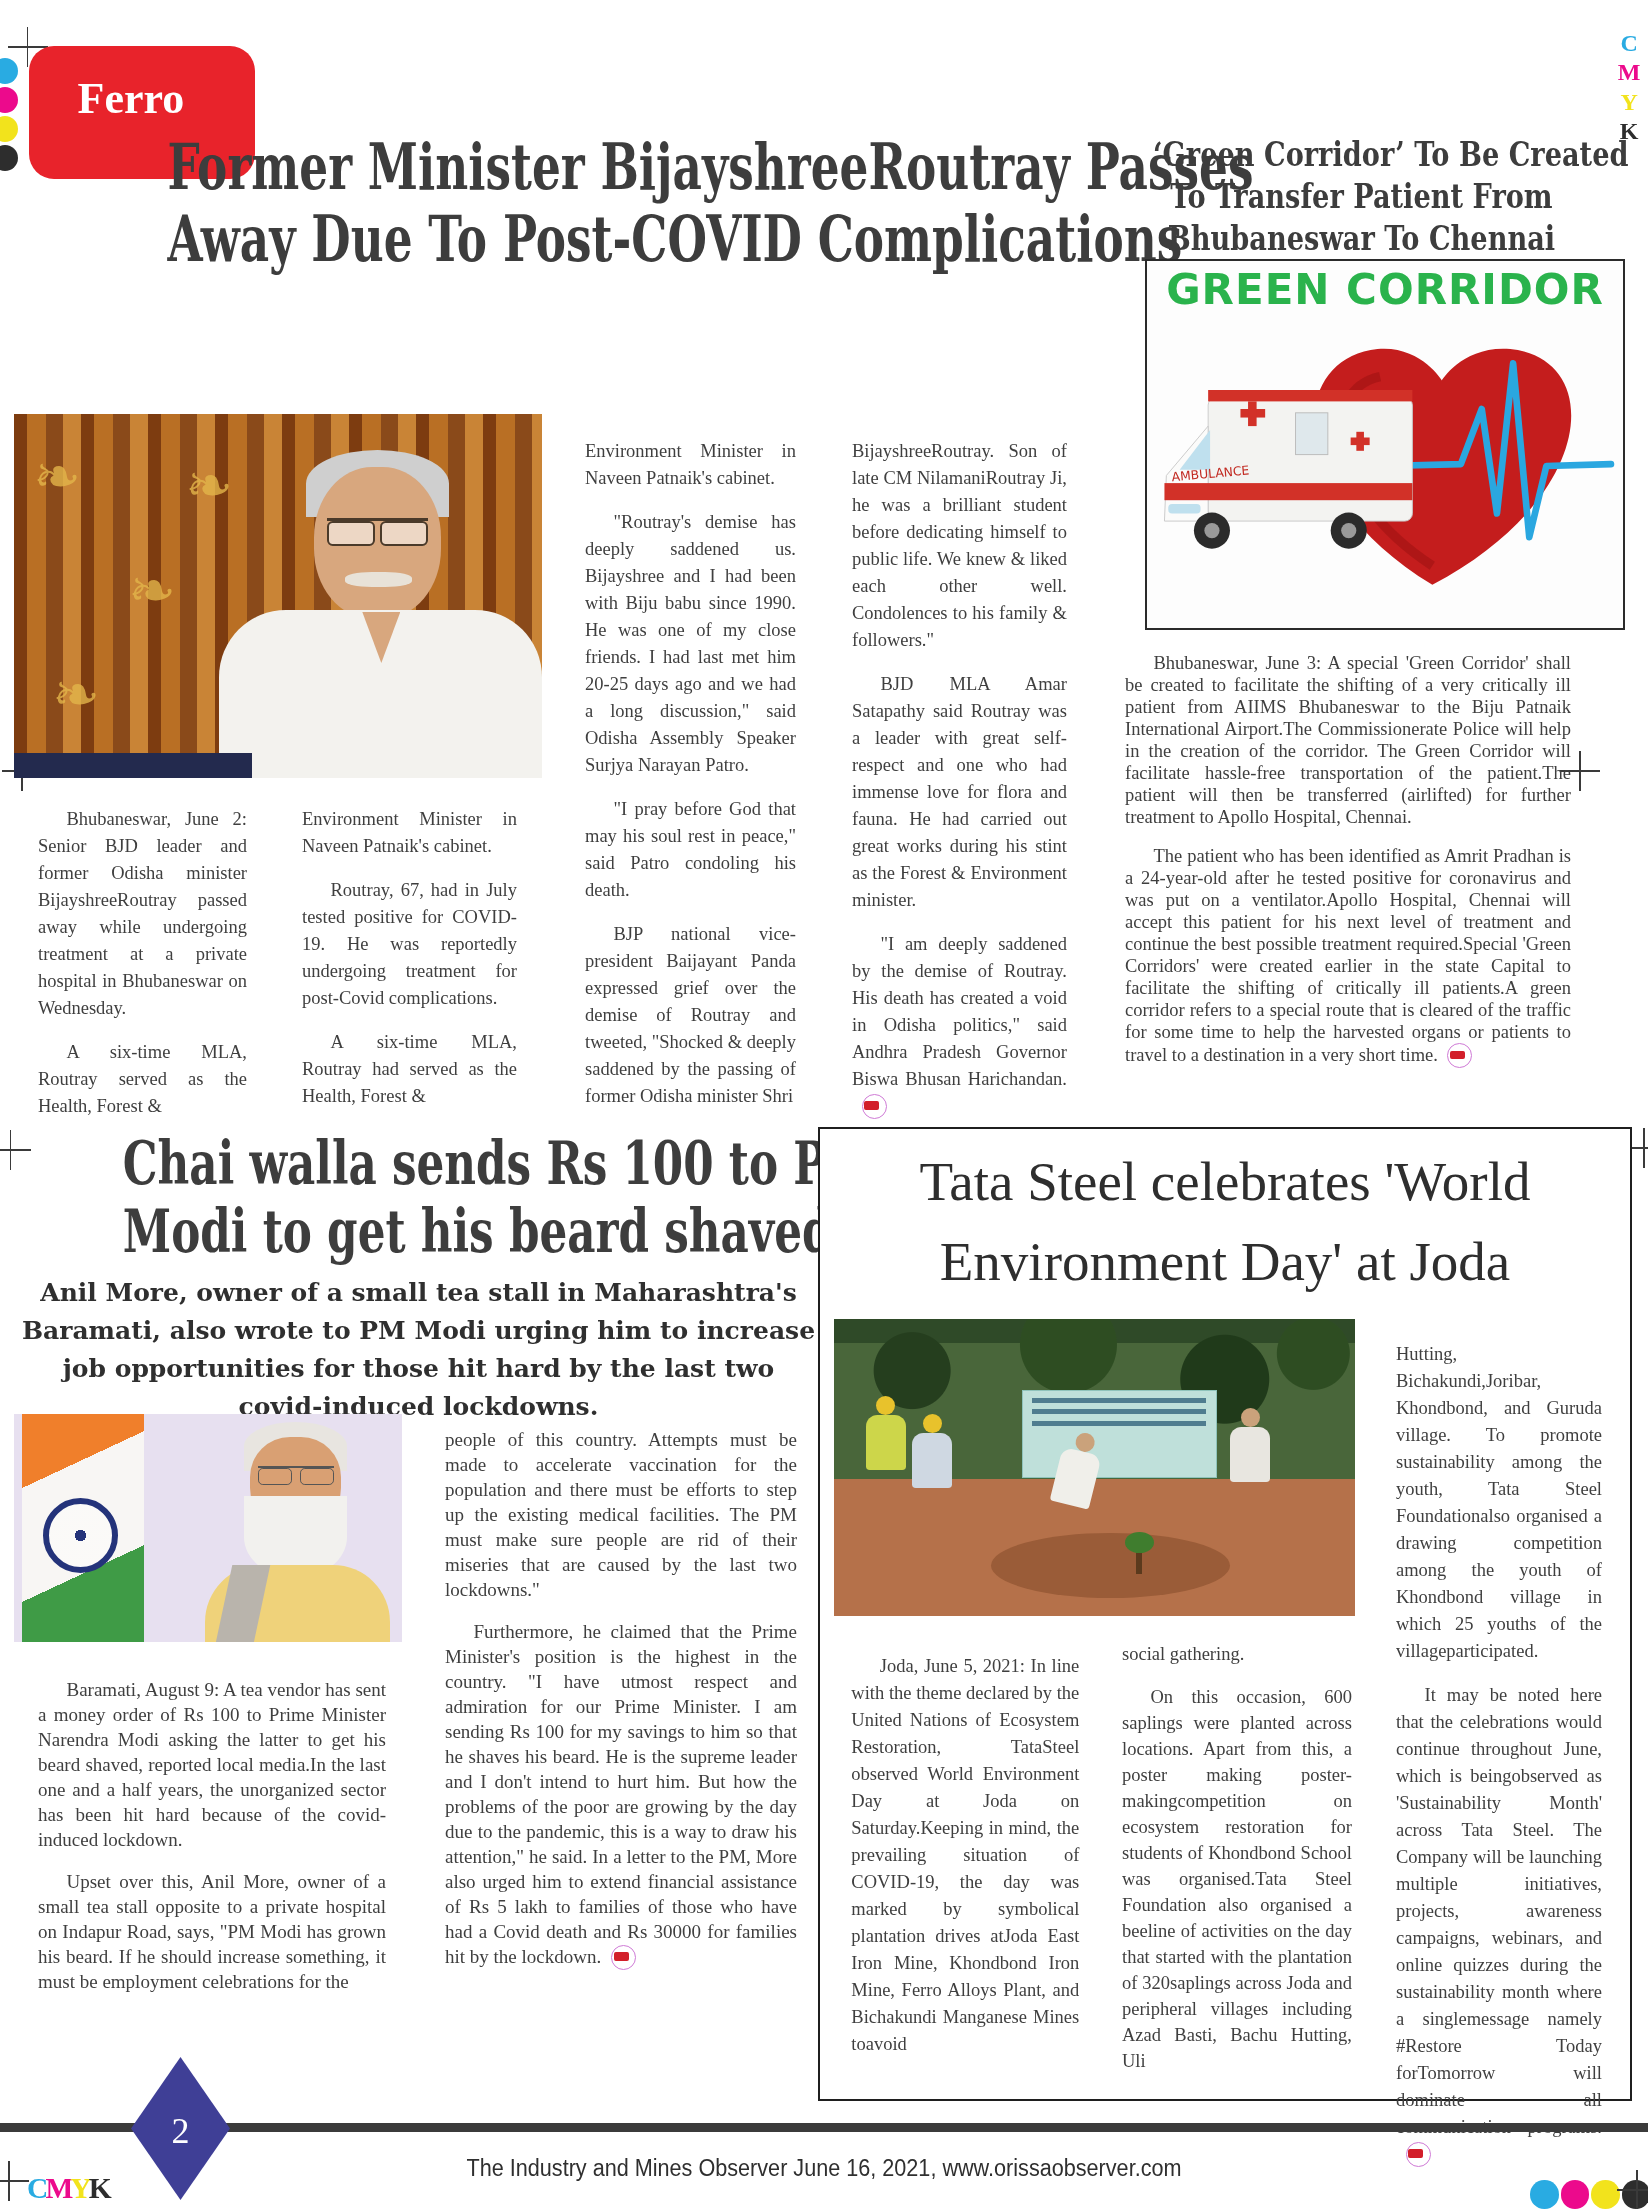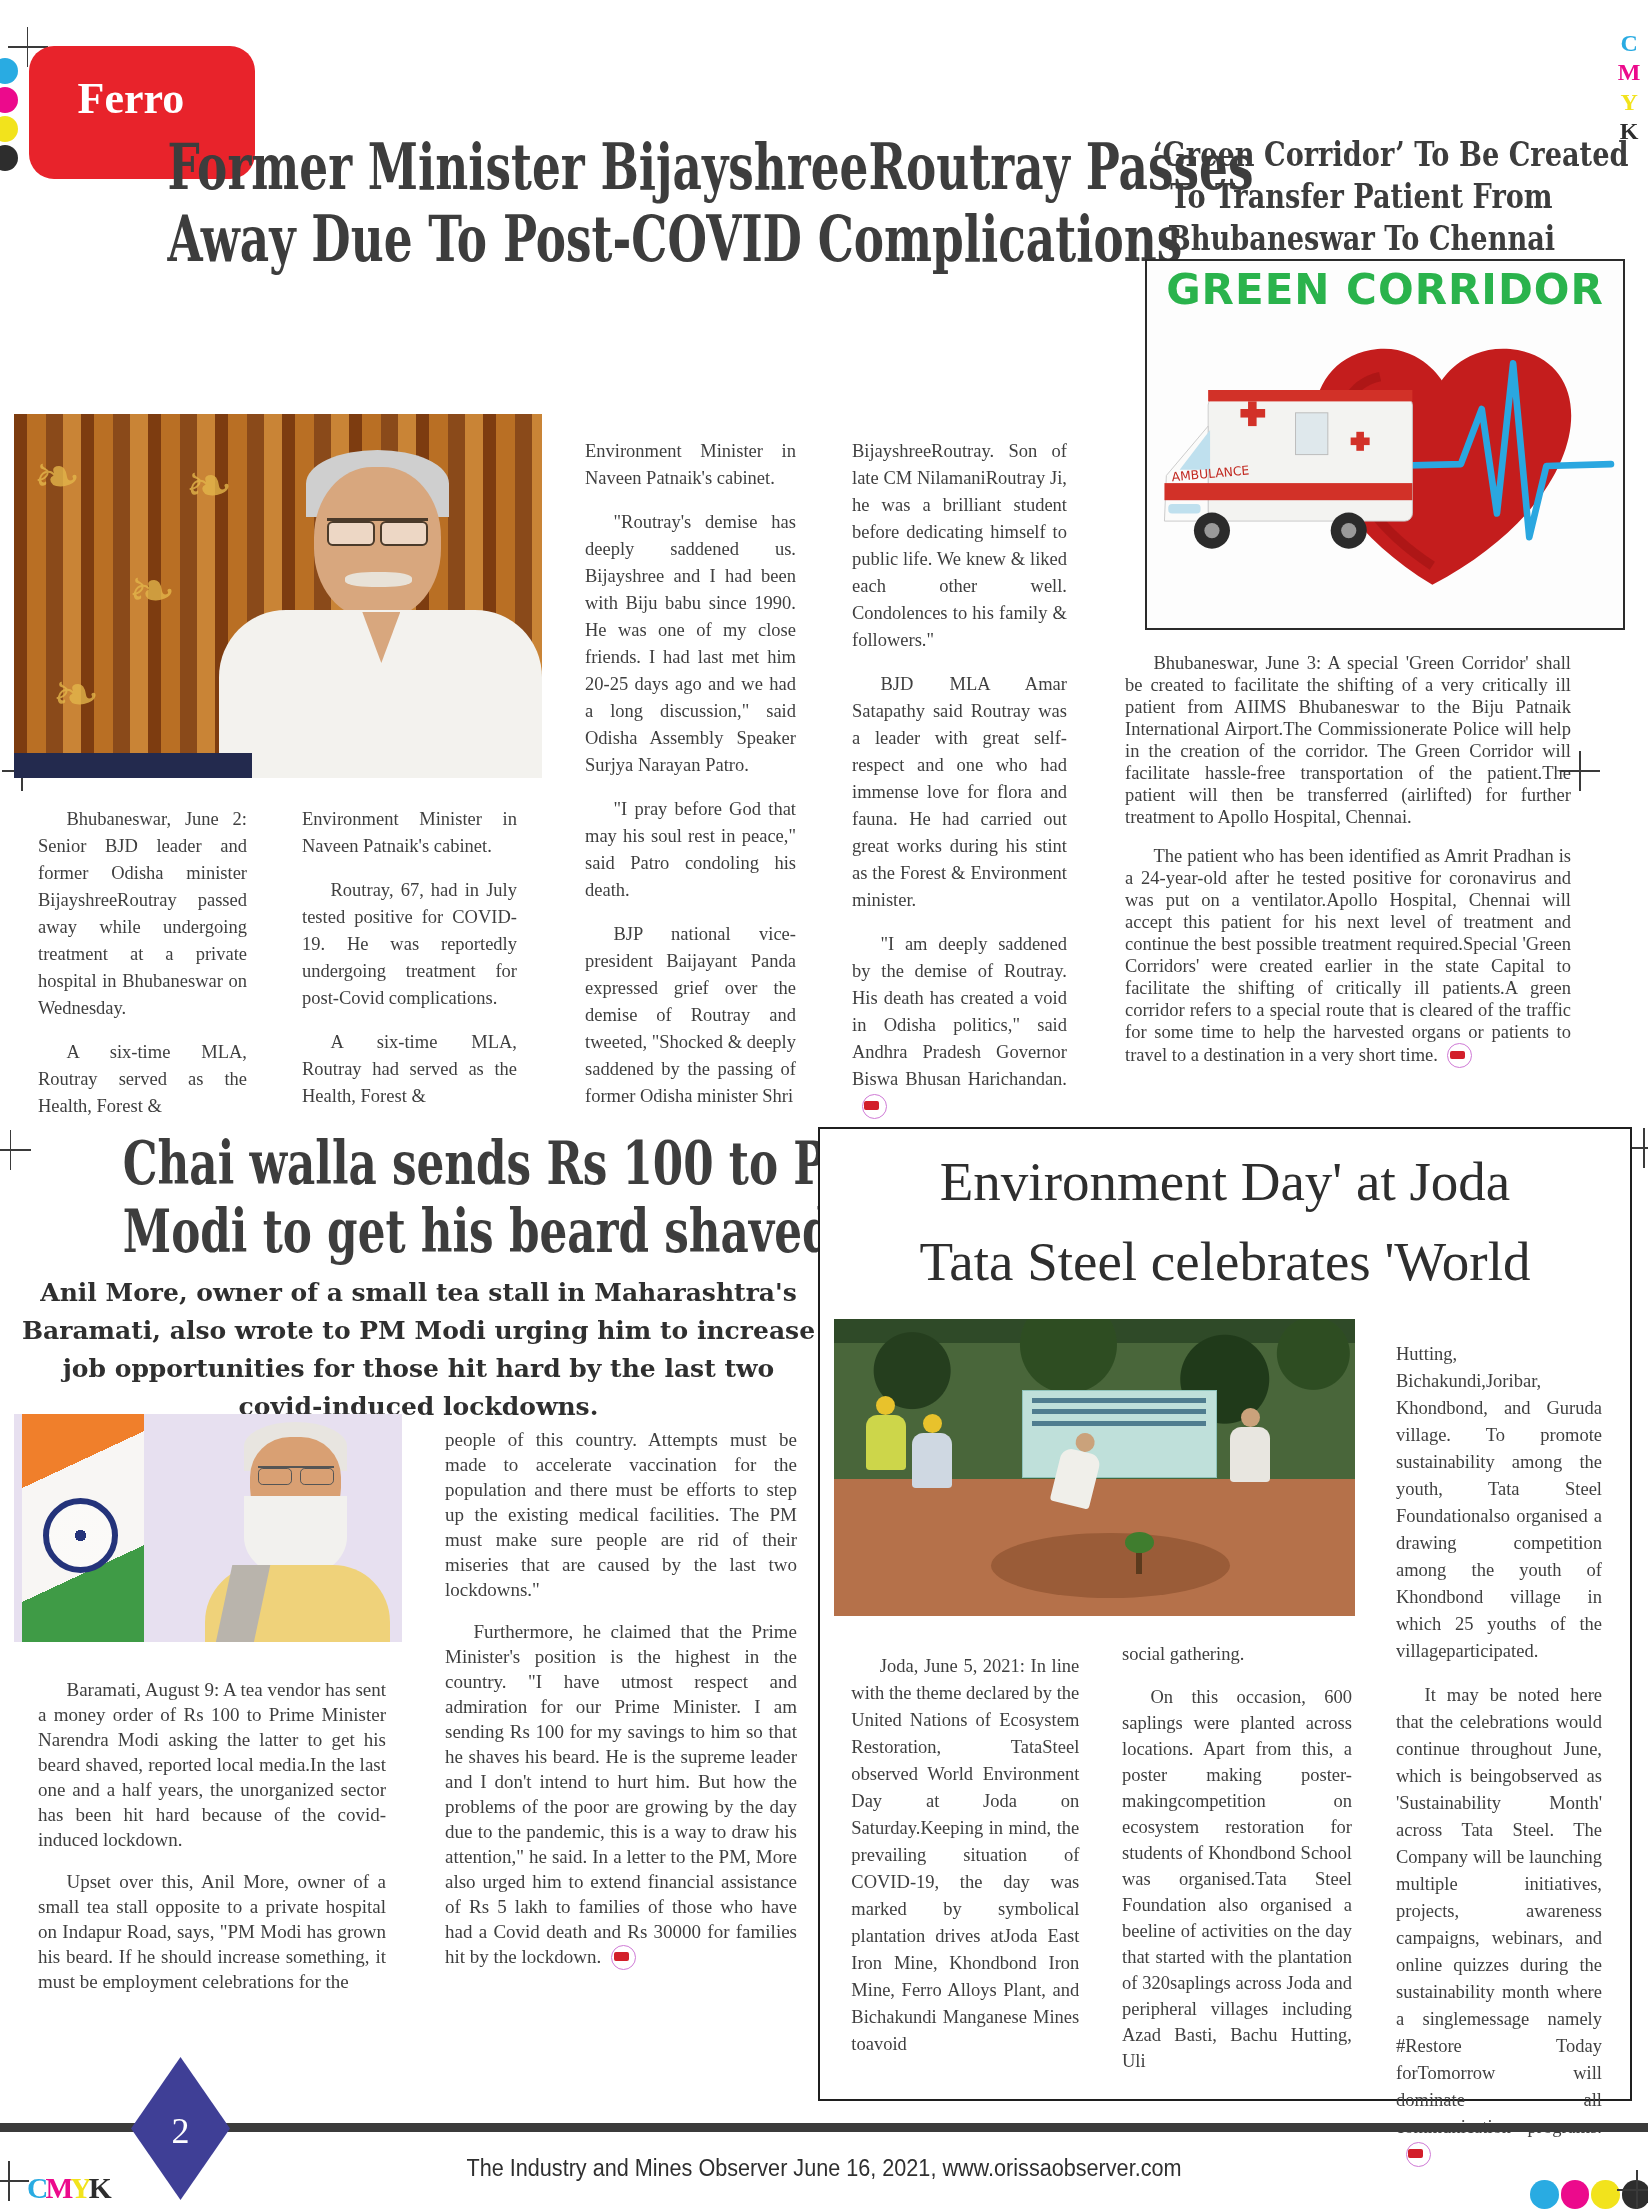--- a/index.html
+++ b/index.html
@@ -255,22 +255,22 @@
       <p>Baramati, August 9: A tea vendor has sent a money order of Rs 100 to Prime Minister Narendra Modi asking the latter to get his beard shaved, reported local media.In the last one and a half years, the unorganized sector has been hit hard because of the covid-induced lockdown.</p>
       <p>Upset over this, Anil More, owner of a small tea stall opposite to a private hospital on Indapur Road, says, "PM Modi has grown his beard. If he should increase something, it must be employment celebrations for the</p>
     </div>
   <div class="col chai-col cont" style="left:428px;top:1410px;width:386px;">
       <p>people of this country. Attempts must be made to accelerate vaccination for the population and there must be efforts to step up the existing medical facilities. The PM must make sure people are rid of their miseries that are caused by the last two lockdowns."</p>
       <p>Furthermore, he claimed that the Prime Minister's position is the highest in the country. "I have utmost respect and admiration for our Prime Minister. I am sending Rs 100 for my savings to him so that he shaves his beard. He is the supreme leader and I don't intend to hurt him. But how the problems of the poor are growing by the day due to the pandemic, this is a way to draw his attention," he said. In a letter to the PM, More also urged him to extend financial assistance of Rs 5 lakh to families of those who have had a Covid death and Rs 30000 for families hit by the lockdown.<span class="endmark"><i>IMO</i></span></p>
     </div>
 
   <div class="abs tata-box">
     <div class="h-tata">
+      <div>Tata Steel celebrates 'World</div>
       <div>Environment Day' at Joda</div>
-      <div>Tata Steel celebrates 'World</div>
     </div>
 
     <div class="tata-photo">
       <div class="foliage"></div>
       <div class="banner">
           <i></i>
           <i></i>
           <i></i>
         </div>
       <div class="dirt"></div>

